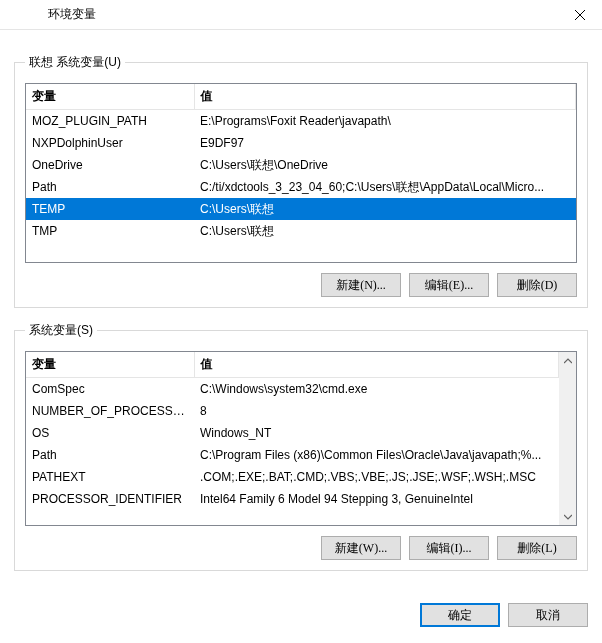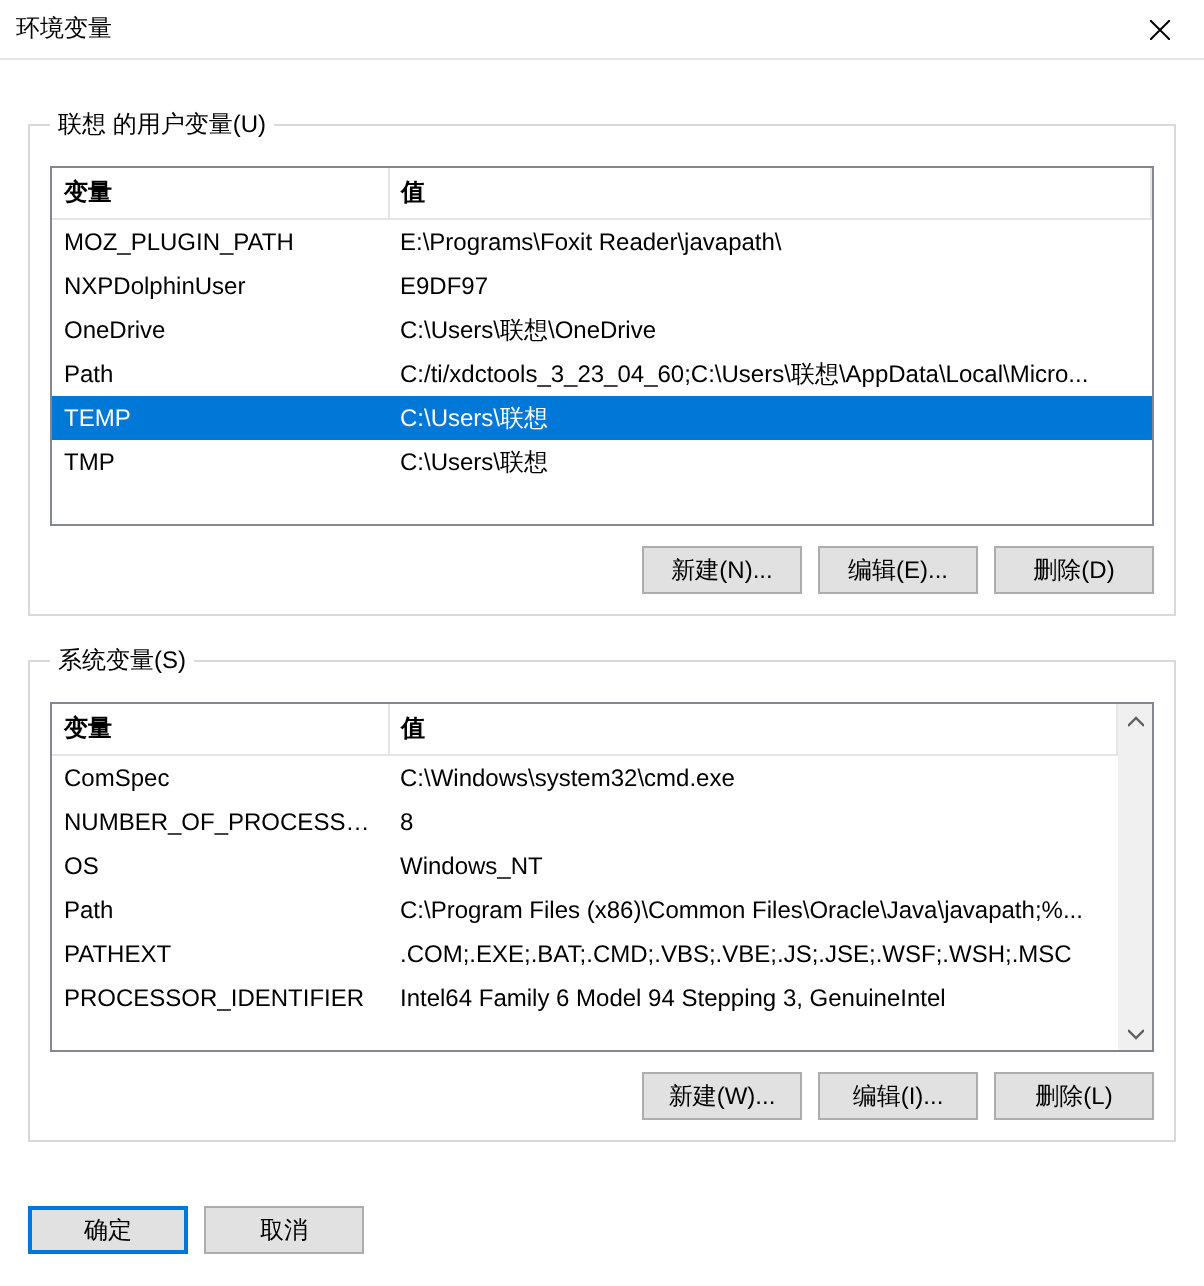--- a/index.html
+++ b/index.html
@@ -14,21 +14,21 @@
     overflow: hidden;
   }
   .titlebar {
     display: flex;
     align-items: center;
     justify-content: space-between;
     height: 30px;
     padding: 0 0 0 8px;
     border-bottom: 1px solid #e5e5e5;
   }
-  .titlebar-title { font-size: 12px; }
+  .titlebar-title { font-size: 12px; margin-left: 40px; }
   .close-btn {
     width: 45px;
     height: 30px;
     display: flex;
     align-items: center;
     justify-content: center;
     font-family: Arial, sans-serif;
   }
   .close-btn svg { width: 10px; height: 10px; }
   .content { padding: 10px 14px 14px 14px; }
@@ -95,27 +95,28 @@
     justify-content: flex-end;
     gap: 8px;
     margin-top: 10px;
   }
   button.win {
     min-width: 80px;
     height: 24px;
     padding: 0 12px;
     background: #e1e1e1;
     border: 1px solid #adadad;
-    font-family: Liberation Sans, sans-serif;
+    font-family: Liberation Serif, serif;
     font-size: 12px;
     cursor: pointer;
   }
   button.win.default { border: 1px solid #0078d7; outline: 1px solid #0078d7; outline-offset: -2px; }
   .dialog-buttons {
     display: flex;
+    justify-content: flex-end;
     gap: 8px;
     padding: 18px 14px 10px 14px;
   }
   .sys .tbl th { border-bottom: 1px solid #e5e5e5; }
   .sys-body-wrap { margin-right: 17px; }
 </style>
 </head>
 <body>
 
 <div class="titlebar">
@@ -124,21 +125,21 @@
     <svg viewBox="0 0 10 10">
         <line x1="0" y1="0" x2="10" y2="10" stroke="#000" stroke-width="1"></line>
         <line x1="10" y1="0" x2="0" y2="10" stroke="#000" stroke-width="1"></line>
       </svg>
   </div>
 </div>
 
 <div class="content">
 
   <fieldset class="group">
-    <legend>联想 的用户变量(U)</legend>
+    <legend>联想 系统变量(U)</legend>
     <div class="table-wrap">
       <table class="tbl">
         <colgroup>
             <col class="c1">
             <col>
           </colgroup>
         <thead>
           <tr>
             <th>变量</th>
             <th>值</th>

